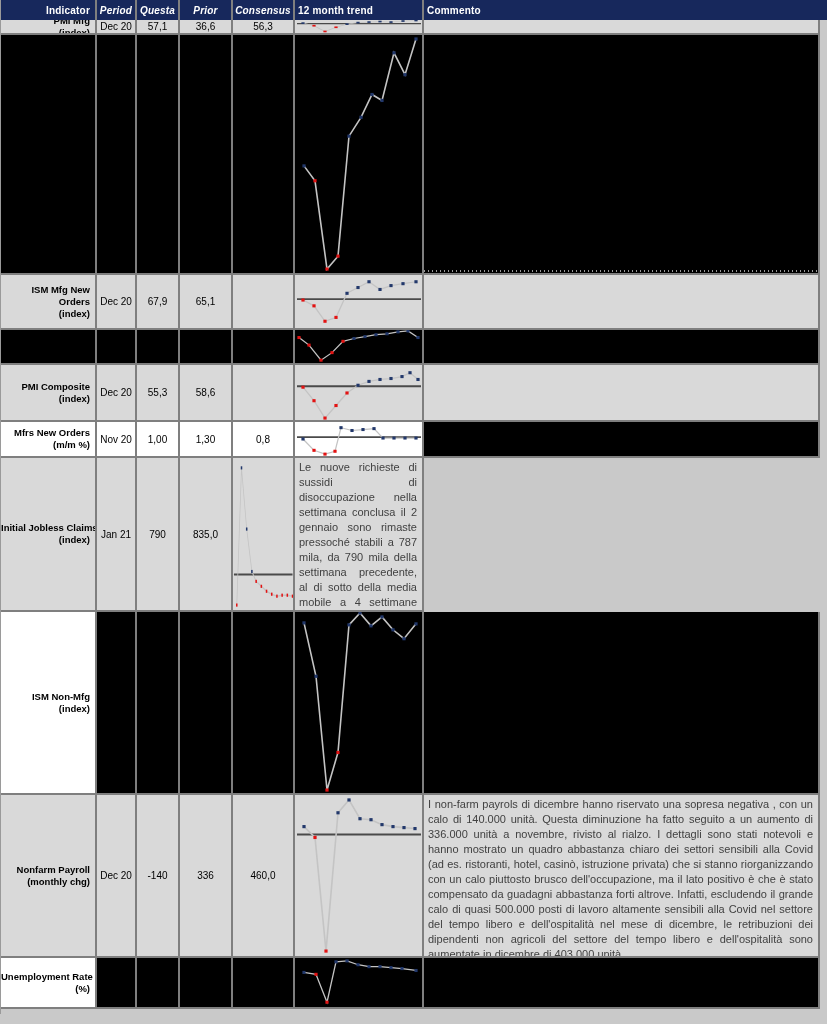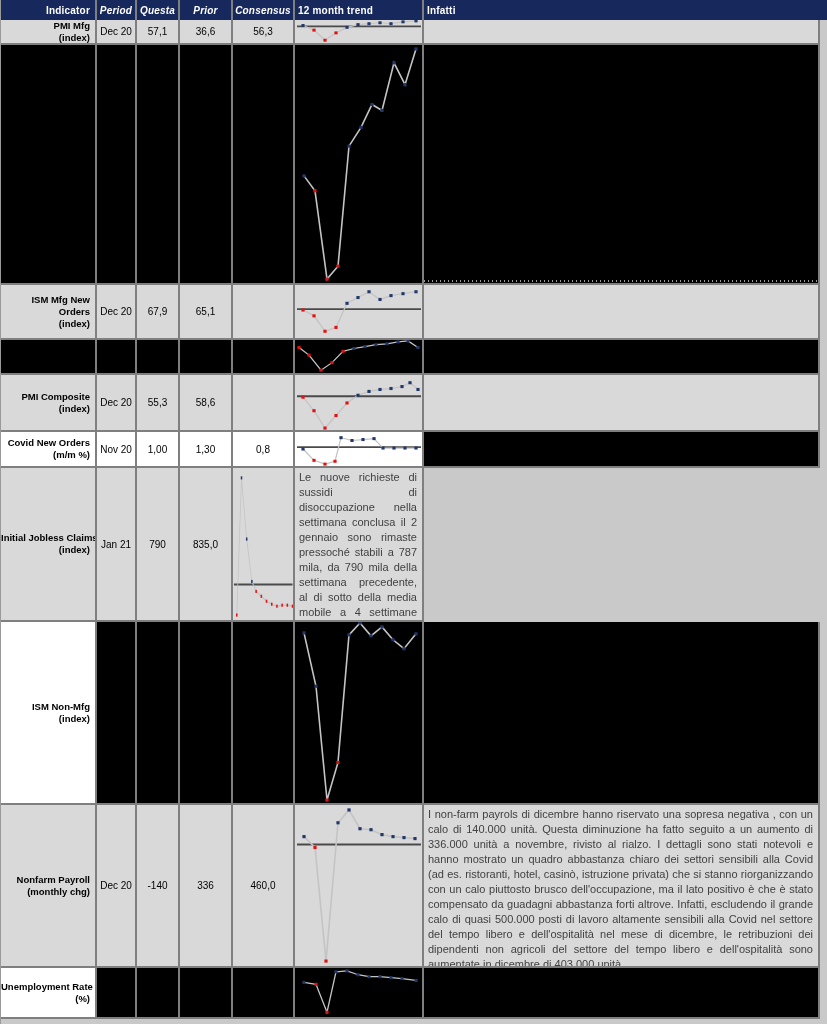--- a/index.html
+++ b/index.html
@@ -64,24 +64,24 @@
 <body>
 
 <div class="table">
   <div class="hrow">
     <div class="hcell h-right">Indicator</div>
     <div class="hcell h-center">Period</div>
     <div class="hcell h-center">Questa</div>
     <div class="hcell h-center">Prior</div>
     <div class="hcell h-center">Consensus</div>
     <div class="hcell h-left">12 month trend</div>
-    <div class="hcell h-left">Infatti</div>
+    <div class="hcell h-left">Commento</div>
   </div>
   <div id="table-body">
-      <div class="trow" style="height: 25px; border-radius: 12px;">
+      <div class="trow" style="height: 15px; border-radius: 12px;">
         <div class="cell ind bg-g">
           <div class="label-wrap">
             <div class="label-line">PMI Mfg</div>
             <div class="label-line">(index)</div>
           </div>
         </div>
         <div class="cell bg-g">
           <div class="val">Dec 20</div>
         </div>
         <div class="cell bg-g">
@@ -257,21 +257,21 @@
             <rect x="105.4" y="10.4" width="3.2" height="3.2" fill="#22386b"></rect>
             <rect x="113.4" y="6.4" width="3.2" height="3.2" fill="#22386b"></rect>
             <rect x="121.4" y="13.4" width="3.2" height="3.2" fill="#22386b"></rect>
           </svg>
         </div>
         <div class="cell comment-cell bg-g"></div>
       </div>
       <div class="trow" style="height: 36px;">
         <div class="cell ind bg-w">
           <div class="label-wrap">
-            <div class="label-line">Covid New Orders</div>
+            <div class="label-line">Mfrs New Orders</div>
             <div class="label-line">(m/m %)</div>
           </div>
         </div>
         <div class="cell bg-w">
           <div class="val">Nov 20</div>
         </div>
         <div class="cell bg-w">
           <div class="val">1,00</div>
         </div>
         <div class="cell bg-w">

